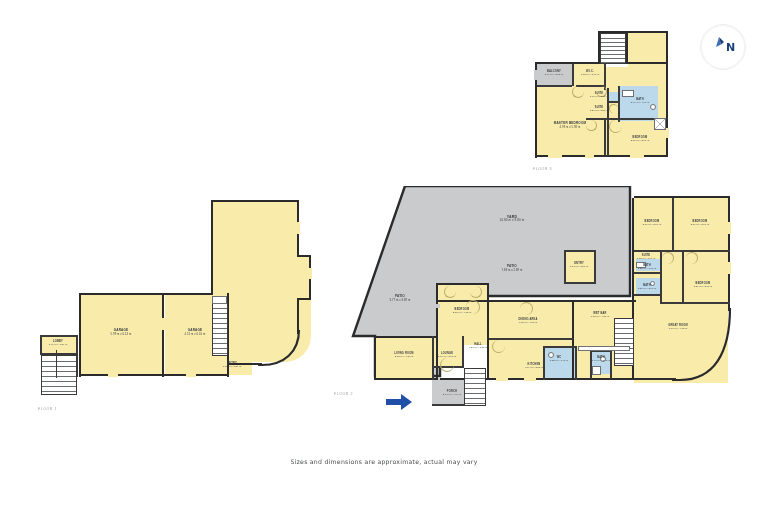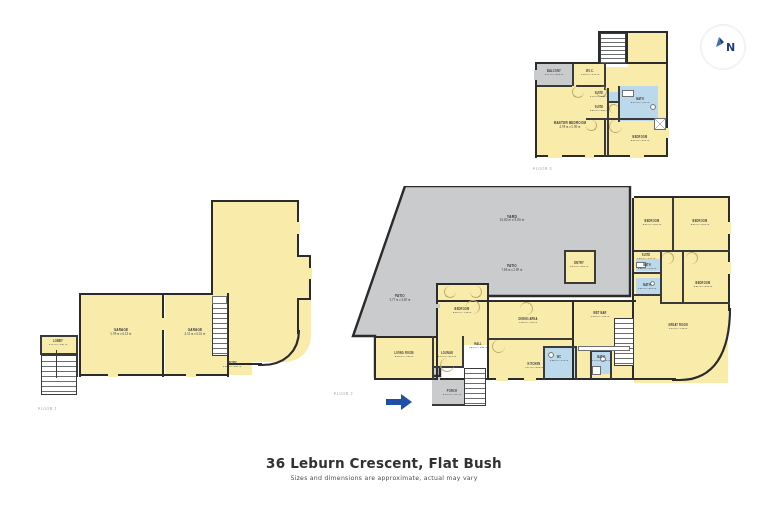--- a/index.html
+++ b/index.html
@@ -481,17 +481,16 @@
     </div>
     <div class="lbl sm" style="left:678px;top:324px;">
       <span class="nm">GREAT ROOM</span>
       <span class="dm">6.00 m x 4.73 m</span>
     </div>
 
     <div class="floortag" style="left:334px;top:392px;">FLOOR 2</div>
   </div>
 
   <div class="titleblock">
-    <div class="addr">36 Leburn Crescent, Flat Bush</div>
     <div class="disclaim">Sizes and dimensions are approximate, actual may vary</div>
   </div>
 
 </div>
 
 </body></html>

